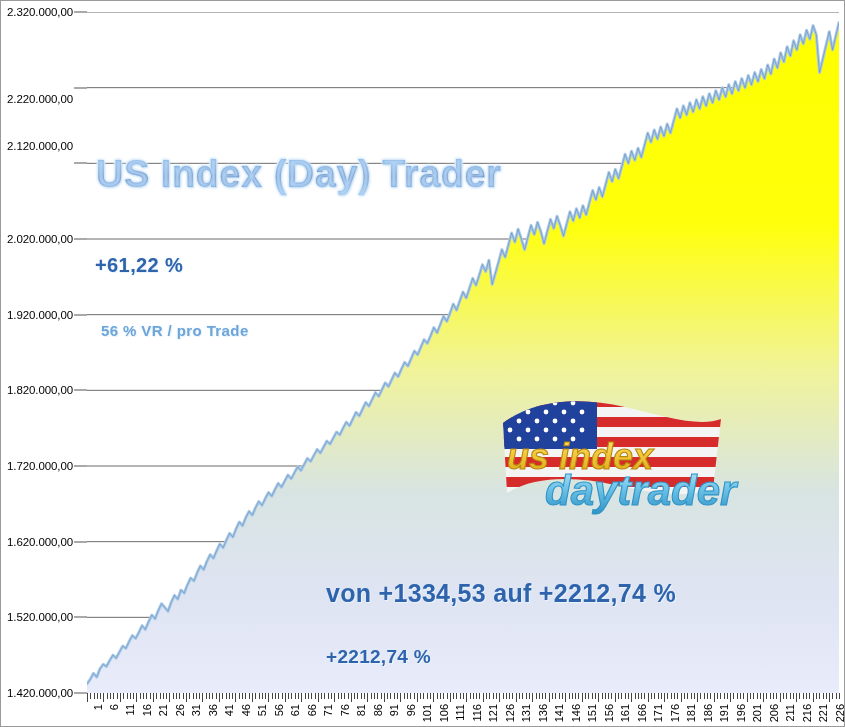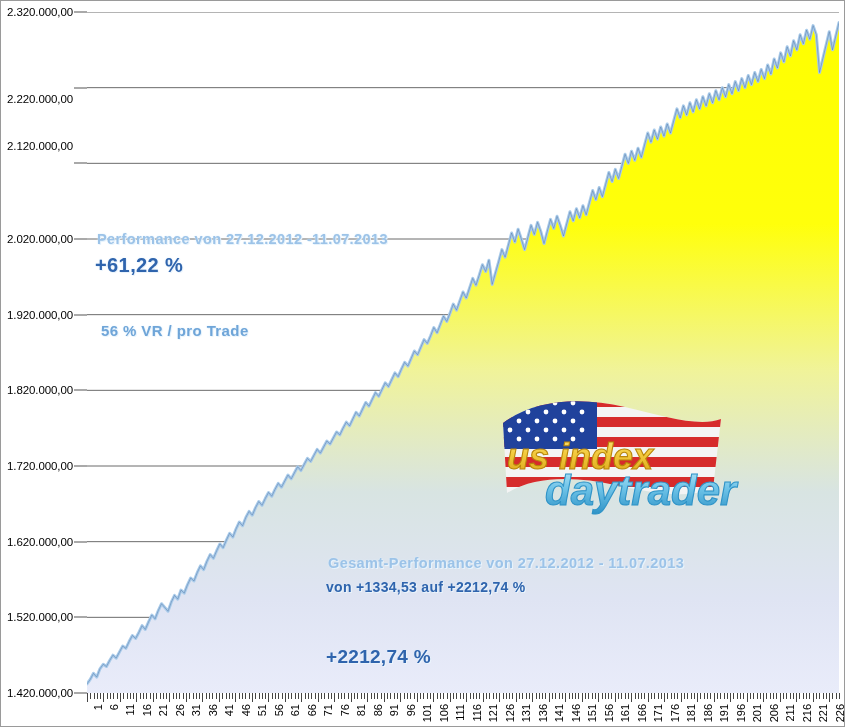--- a/index.html
+++ b/index.html
@@ -142,21 +142,21 @@
     left: 327px;
     top: 554px;
     font-size: 14.5px;
     letter-spacing: 0.4px;
     color: #9cc3e8;
     text-shadow: 0 0 2px #ddeefb, 1px 1px 0 #eaf5fd;
   }
   #total1-value {
     left: 325px;
     top: 578px;
-    font-size: 14px;
+    font-size: 25px;
     letter-spacing: 0.3px;
     color: #2f64ad;
     text-shadow: 0 0 2px #dcecfa, 1px 1px 0 #eef6fd;
   }
   #total2-label {
     left: 338px;
     top: 621px;
     font-size: 14.5px;
     letter-spacing: 0.4px;
     color: #9cc3e8;
@@ -511,28 +511,27 @@
       <div class="x-tick-label" style="left: 631.167px;">191</div>
       <div class="x-tick-label" style="left: 647.658px;">196</div>
       <div class="x-tick-label" style="left: 664.149px;">201</div>
       <div class="x-tick-label" style="left: 680.64px;">206</div>
       <div class="x-tick-label" style="left: 697.132px;">211</div>
       <div class="x-tick-label" style="left: 713.623px;">216</div>
       <div class="x-tick-label" style="left: 730.114px;">221</div>
       <div class="x-tick-label" style="left: 746.605px;">226</div>
     </div>
 
-
-  <div class="overlay" id="perf-label">Performance  von  27.12.2012 -11.07.2013</div>
+  <div class="overlay" id="main-title">US Index (Day) Trader</div>
+
 
   <div class="overlay" id="perf-value">+61,22  %</div>
 
   <div class="overlay" id="vr-note">56 % VR / pro Trade</div>
 
-  <div class="overlay" id="total1-label">Gesamt-Performance  von  27.12.2012 - 11.07.2013</div>
 
   <div class="overlay" id="total1-value">von +1334,53 auf +2212,74 %</div>
 
 
   <div class="overlay" id="total2-value">+2212,74 %</div>
 
   <div id="logo">
     <svg viewBox="0 0 310 122">
       <defs>
         <linearGradient id="goldg" x1="0" y1="0" x2="0" y2="1">

